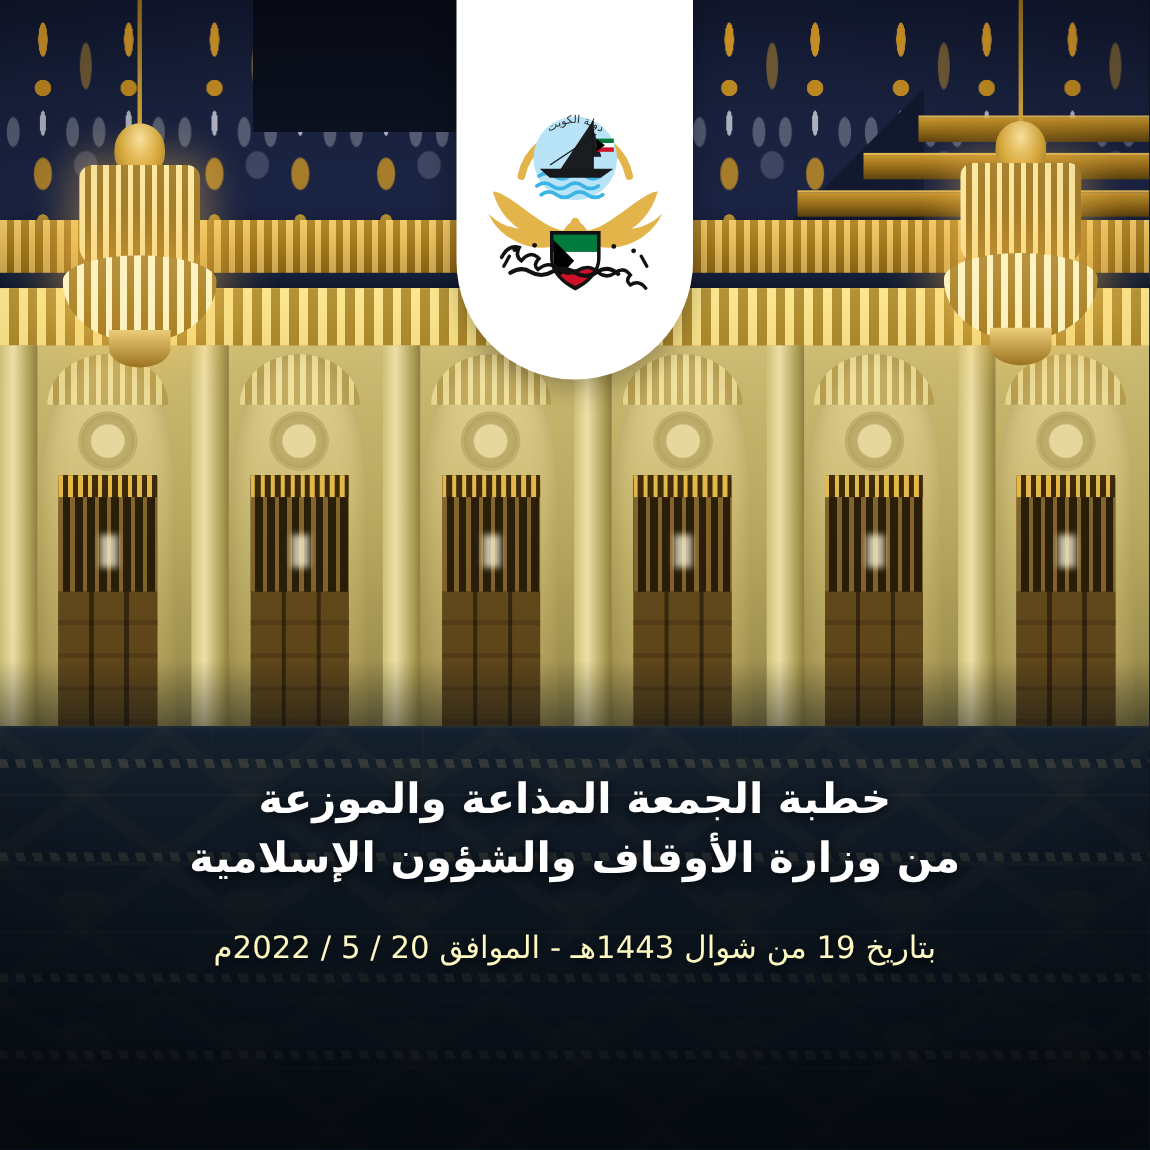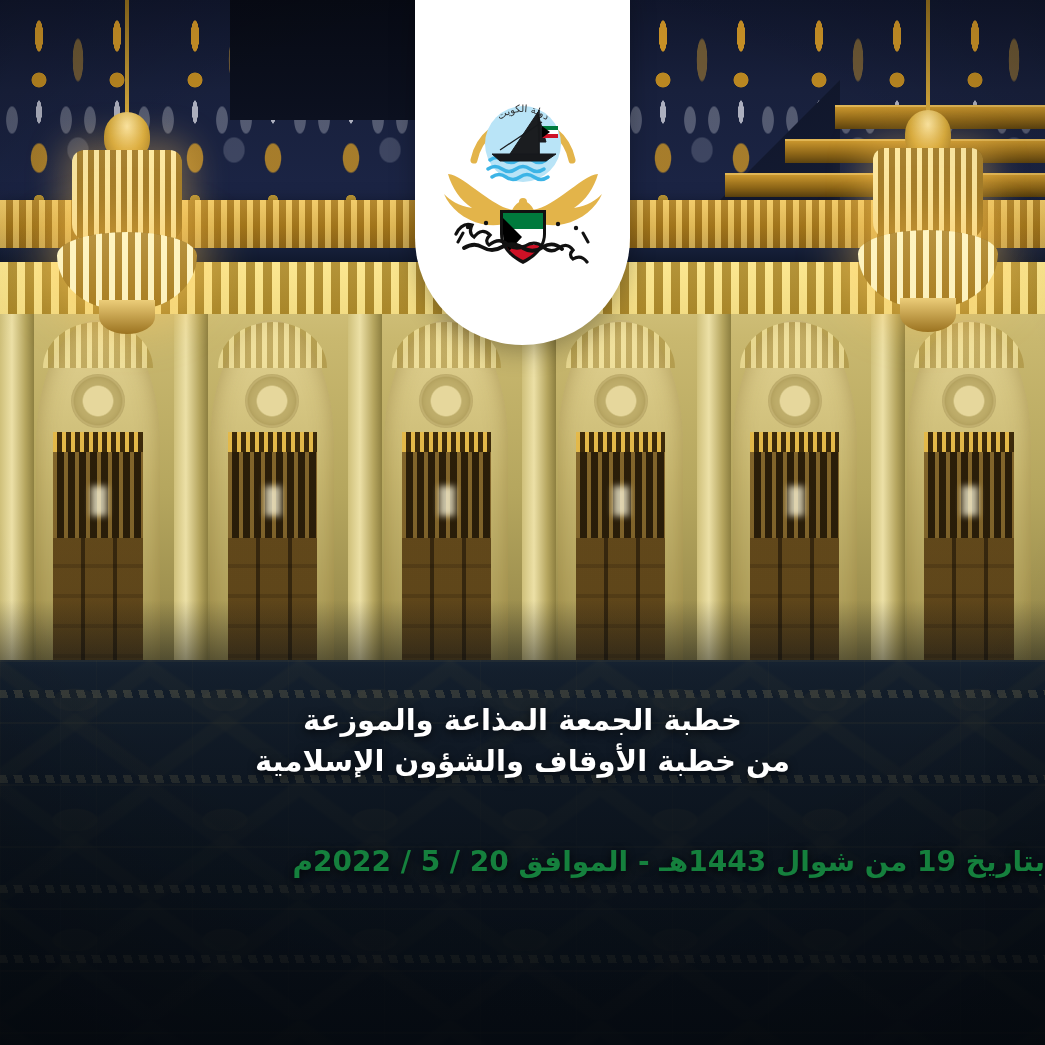--- a/index.html
+++ b/index.html
@@ -269,30 +269,31 @@
     line-height:1.25;
   }
 
   
   .subtitle-block{
     position:absolute;left:0;top:700px;width:100%;
     text-align:center;z-index:6;
   }
   .subtitle-line{
     color:#ffffff;
-    font-size:29px;
+    font-size:38px;
     font-weight:700;
     line-height:1.42;
     text-shadow:0 2px 10px rgba(0,0,0,.75);
   }
   .date-line{
     position:absolute;left:0;top:845px;width:100%;
-    color:#15803d;
+    text-align:center;
+    color:#fef9c3;
     font-size:28px;
-    font-weight:700;
+    font-weight:400;
     text-shadow:0 2px 8px rgba(0,0,0,.8);
     z-index:6;
   }
 </style>
 </head>
 <body>
 
 <div class="poster">
 
   <div class="photo">
@@ -495,18 +496,18 @@
             <circle cx="138" cy="146" r="2.2"></circle>
           <path d="M20 160 l5 -9 M150 160 l-5 -9" stroke="#111111" stroke-width="3" stroke-linecap="round"></path>
         </g>
       </svg>
     </div>
   </div>
 
 
   <div class="subtitle-block">
     <div class="subtitle-line">خطبة الجمعة المذاعة والموزعة</div>
-    <div class="subtitle-line">من خطبة الأوقاف والشؤون الإسلامية</div>
+    <div class="subtitle-line">من وزارة الأوقاف والشؤون الإسلامية</div>
   </div>
 
   <div class="date-line">بتاريخ  19 من شوال 1443هـ - الموافق 20  /  5  / 2022م</div>
 
 </div>
 
 </body></html>

